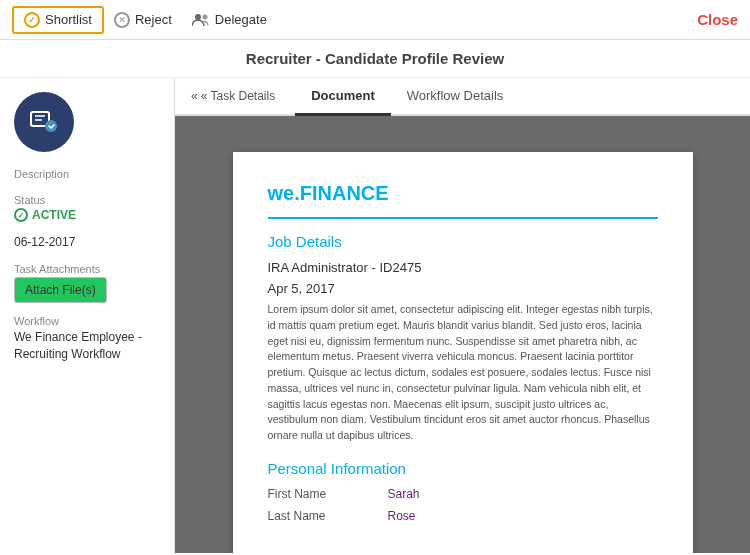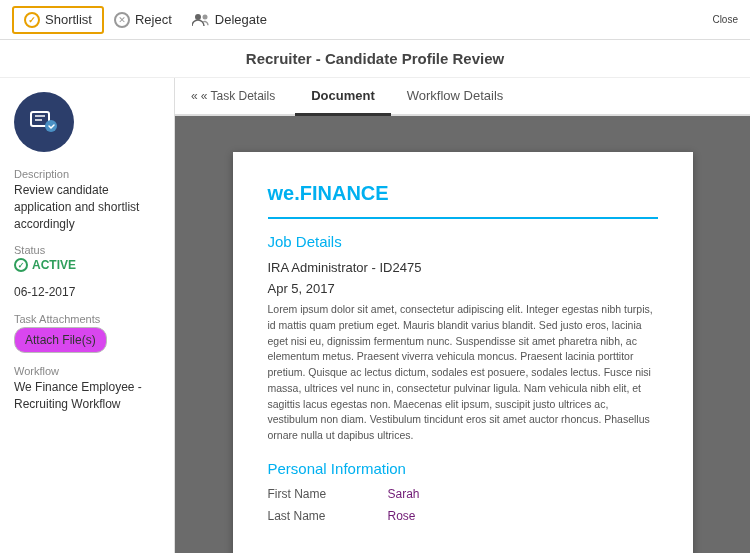--- a/index.html
+++ b/index.html
@@ -61,25 +61,26 @@
       font-size: 9px;
     }
     .icon-delegate {
       display: inline-flex;
       align-items: center;
       color: #666;
       font-size: 14px;
     }
     .toolbar-spacer { flex: 1; }
     .toolbar-close {
-      font-size: 10px;
-      color: #404040;
+      font-size: 15px;
+      color: #ef4444;
       cursor: pointer;
       background: none;
       border: none;
+      font-weight: bold;
     }
 
     
     .page-header {
       text-align: center;
       padding: 10px;
       font-size: 15px;
       font-weight: bold;
       color: #444;
       border-bottom: 1px solid #eee;
@@ -144,25 +145,25 @@
       align-items: center;
       justify-content: center;
     }
     .status-dot::after {
       content: '✓';
       font-size: 8px;
       color: #2e9e5b;
     }
     .attach-btn {
       border: 1px solid #bbb;
-      border-radius: 11px;
+      border-radius: 3px;
       padding: 5px 10px;
       font-size: 12px;
       cursor: pointer;
-      background: #d946ef;
+      background: #22c55e;
       color: #333;
     }
 
     
     .content-area {
       flex: 1;
       display: flex;
       flex-direction: column;
       overflow: hidden;
     }
@@ -314,21 +315,20 @@
       <svg viewBox="0 0 32 32" fill="none">
         <rect x="3" y="6" width="18" height="14" rx="2" stroke="white" stroke-width="2" fill="none"></rect>
         <path d="M7 10h10M7 14h7" stroke="white" stroke-width="1.5"></path>
         <circle cx="23" cy="20" r="6" fill="#4a90c4"></circle>
         <path d="M21 20l2 2 3-3" stroke="white" stroke-width="1.5" stroke-linecap="round"></path>
       </svg>
     </div>
 
     <div>
       <div class="sidebar-label">Description</div>
-      <div class="sidebar-value">Review candidate application and shortlist accordingly</div>
     </div>
 
     <div>
       <div class="sidebar-label">Status</div>
       <div class="status-badge">
         <span class="status-dot"></span>
         <span>ACTIVE</span>
       </div>
     </div>
 

